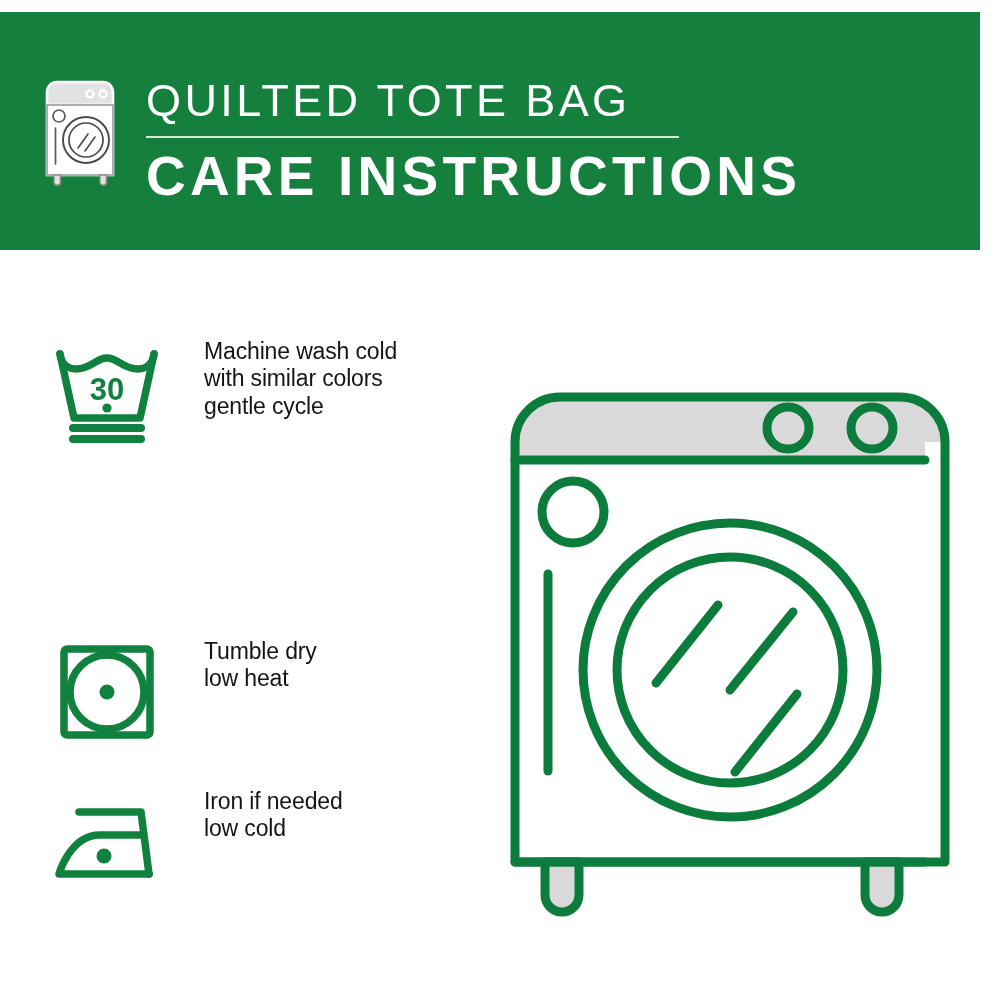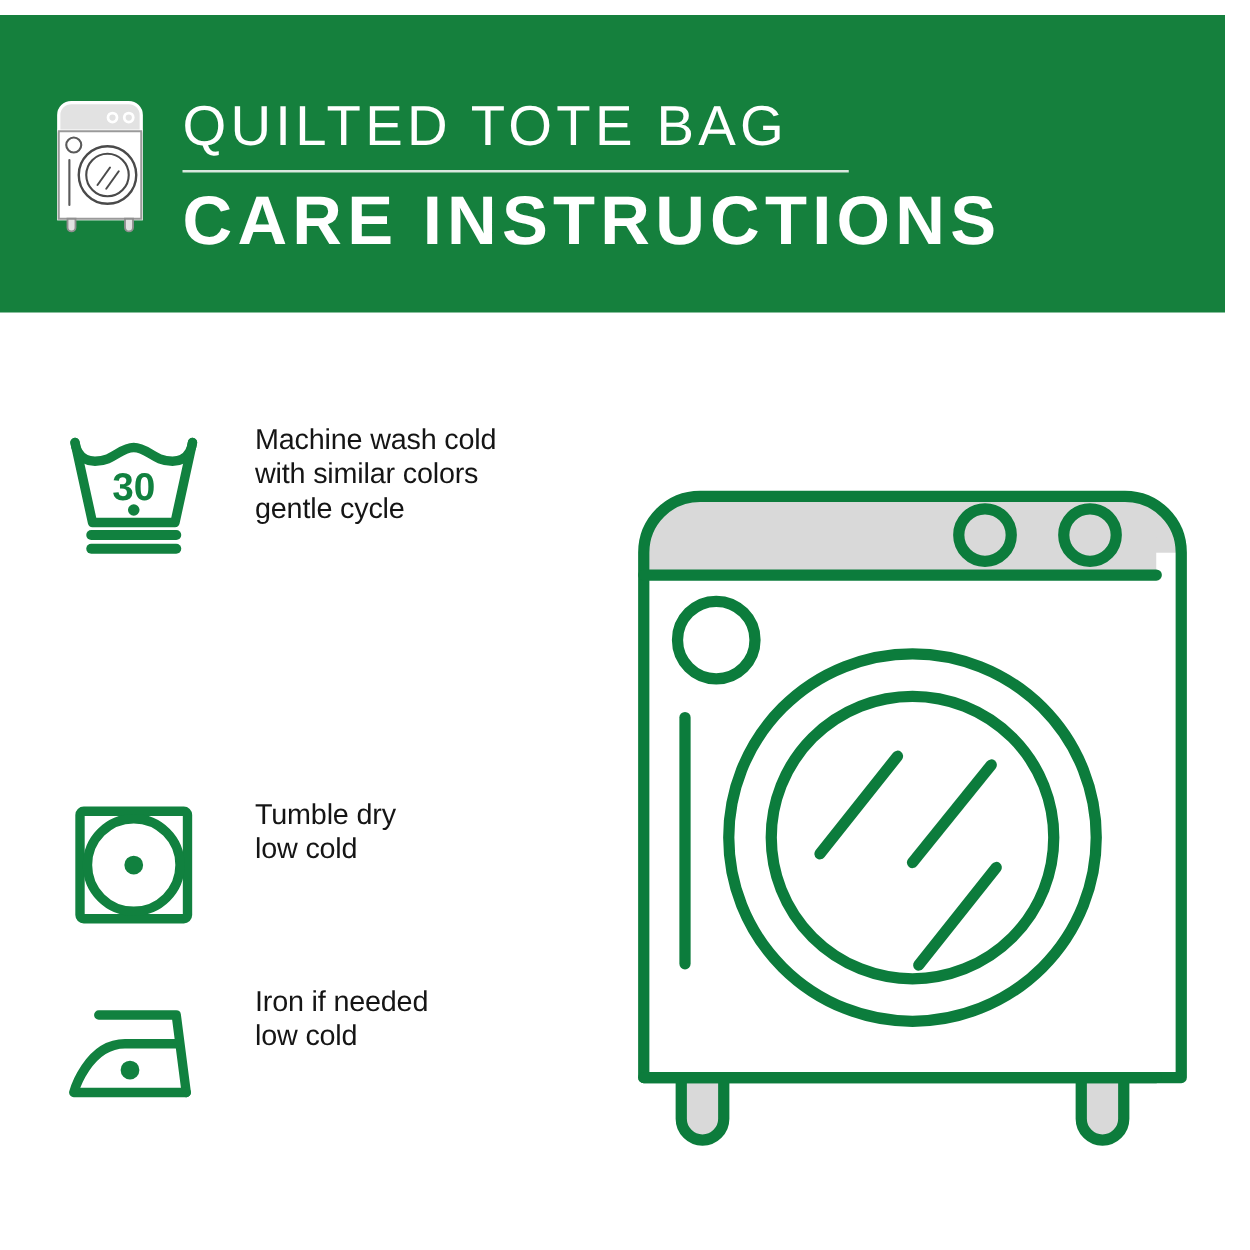--- a/index.html
+++ b/index.html
@@ -177,21 +177,21 @@
     <div class="care-symbol">
       <svg viewBox="0 0 118 108" width="118" height="108" aria-hidden="true">
         <g fill="none" stroke="#11813f" stroke-width="7.5" stroke-linejoin="round">
           <rect x="16" y="11" width="86" height="86" rx="3"></rect>
           <circle cx="59" cy="54" r="37"></circle>
         </g>
         <circle cx="59" cy="54" r="7.5" fill="#11813f"></circle>
       </svg>
     </div>
     <div class="care-text">Tumble dry
-low cold</div>
+low heat</div>
   </div>
 
   <div class="care-row care-row-3">
     <div class="care-symbol">
       <svg viewBox="0 0 118 108" width="118" height="108" aria-hidden="true">
         <g fill="none" stroke="#11813f" stroke-width="7.5" stroke-linecap="round" stroke-linejoin="round">
 
           <path d="M31 24 L93 24 L101 86"></path>
 
           <path d="M101 86 L11 86 C11 86 22 47 52 47 L95 47"></path>

